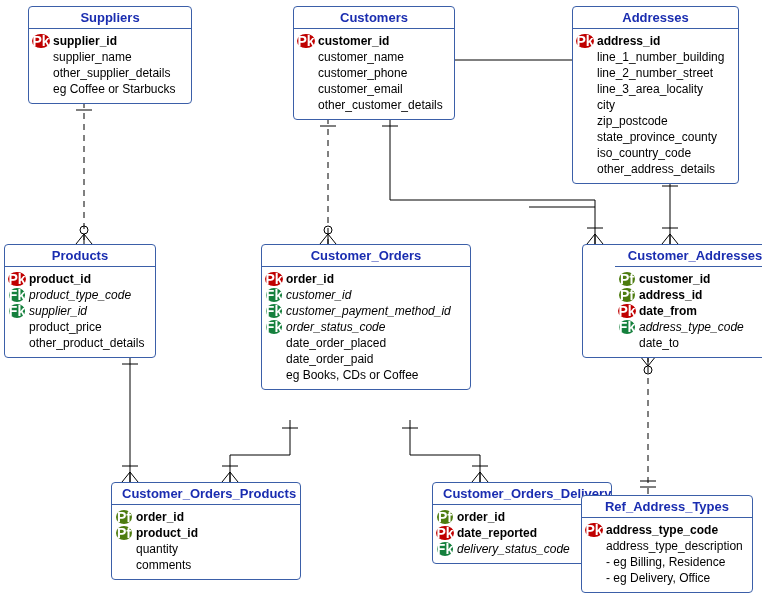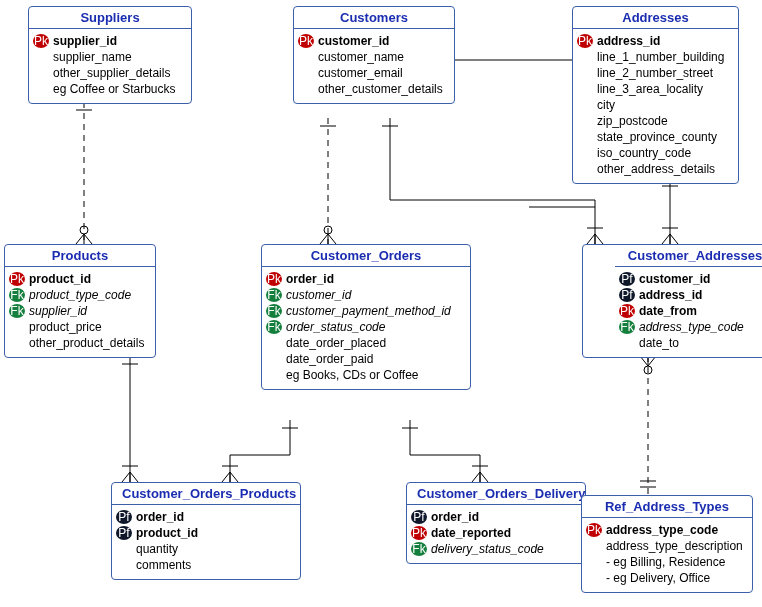--- a/index.html
+++ b/index.html
@@ -44,27 +44,27 @@
     align-items: center;
     margin-right: 4px;
   }
   .key {
     width: 24px;
     height: 14px;
     border-radius: 50%;
     display: inline-flex;
     justify-content: center;
     align-items: center;
-    font-size: 12px;
-    font-weight: normal;
+    font-size: 14px;
+    font-weight: bold;
     color: #fff;
   }
   .key.pk { background: #c00000; }
   .key.fk { background: #15803d; }
-  .key.pf { background: #0f172a; }
+  .key.pf { background: #4d7c0f; }
   .attr-name { }
   .attr-name.bold { font-weight: bold; }
   .attr-name.italic { font-style: italic; }
   svg.connectors {
     position: absolute;
     left: 0; top: 0;
     width: 762px; height: 607px;
     pointer-events: none;
   }
 </style>
@@ -179,20 +179,24 @@
             <span class="key pk">Pk</span>
           </span>
           <span class="attr-name bold">customer_id</span>
         </div>
         <div class="attr">
           <span class="keycol"></span>
           <span class="attr-name">customer_name</span>
         </div>
         <div class="attr">
           <span class="keycol"></span>
+          <span class="attr-name">customer_phone</span>
+        </div>
+        <div class="attr">
+          <span class="keycol"></span>
           <span class="attr-name">customer_email</span>
         </div>
         <div class="attr">
           <span class="keycol"></span>
           <span class="attr-name">other_customer_details</span>
         </div>
       </div>
     </div>
     <div class="entity" style="left: 572px; top: 6px; width: 165px;">
       <div class="entity-header">Addresses</div>
@@ -360,21 +364,21 @@
         <div class="attr">
           <span class="keycol"></span>
           <span class="attr-name">quantity</span>
         </div>
         <div class="attr">
           <span class="keycol"></span>
           <span class="attr-name">comments</span>
         </div>
       </div>
     </div>
-    <div class="entity" style="left: 406px; top: 482px; width: 178px;">
+    <div class="entity" style="left: 432px; top: 482px; width: 178px;">
       <div class="entity-header">Customer_Orders_Delivery</div>
       <div class="attr-list">
         <div class="attr">
           <span class="keycol">
             <span class="key pf">Pf</span>
           </span>
           <span class="attr-name bold">order_id</span>
         </div>
         <div class="attr">
           <span class="keycol">

